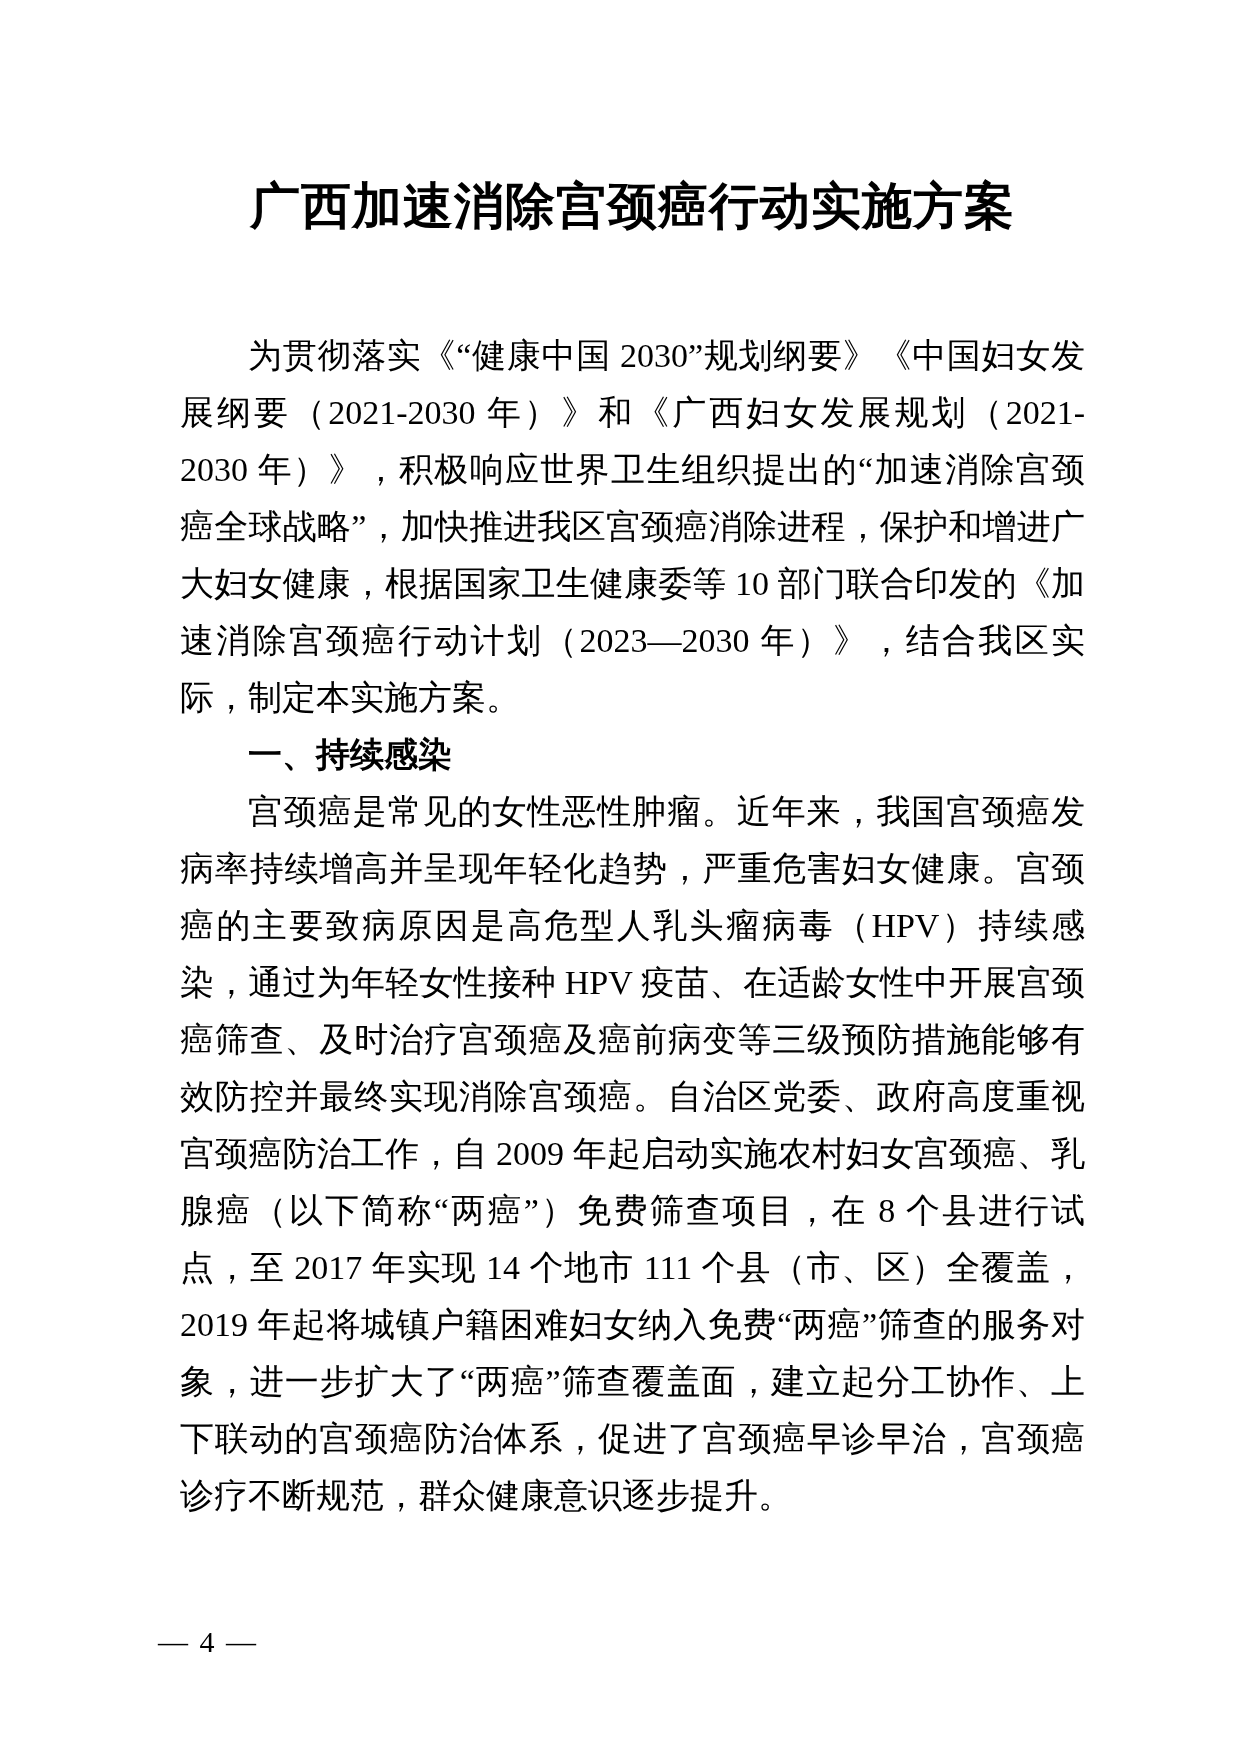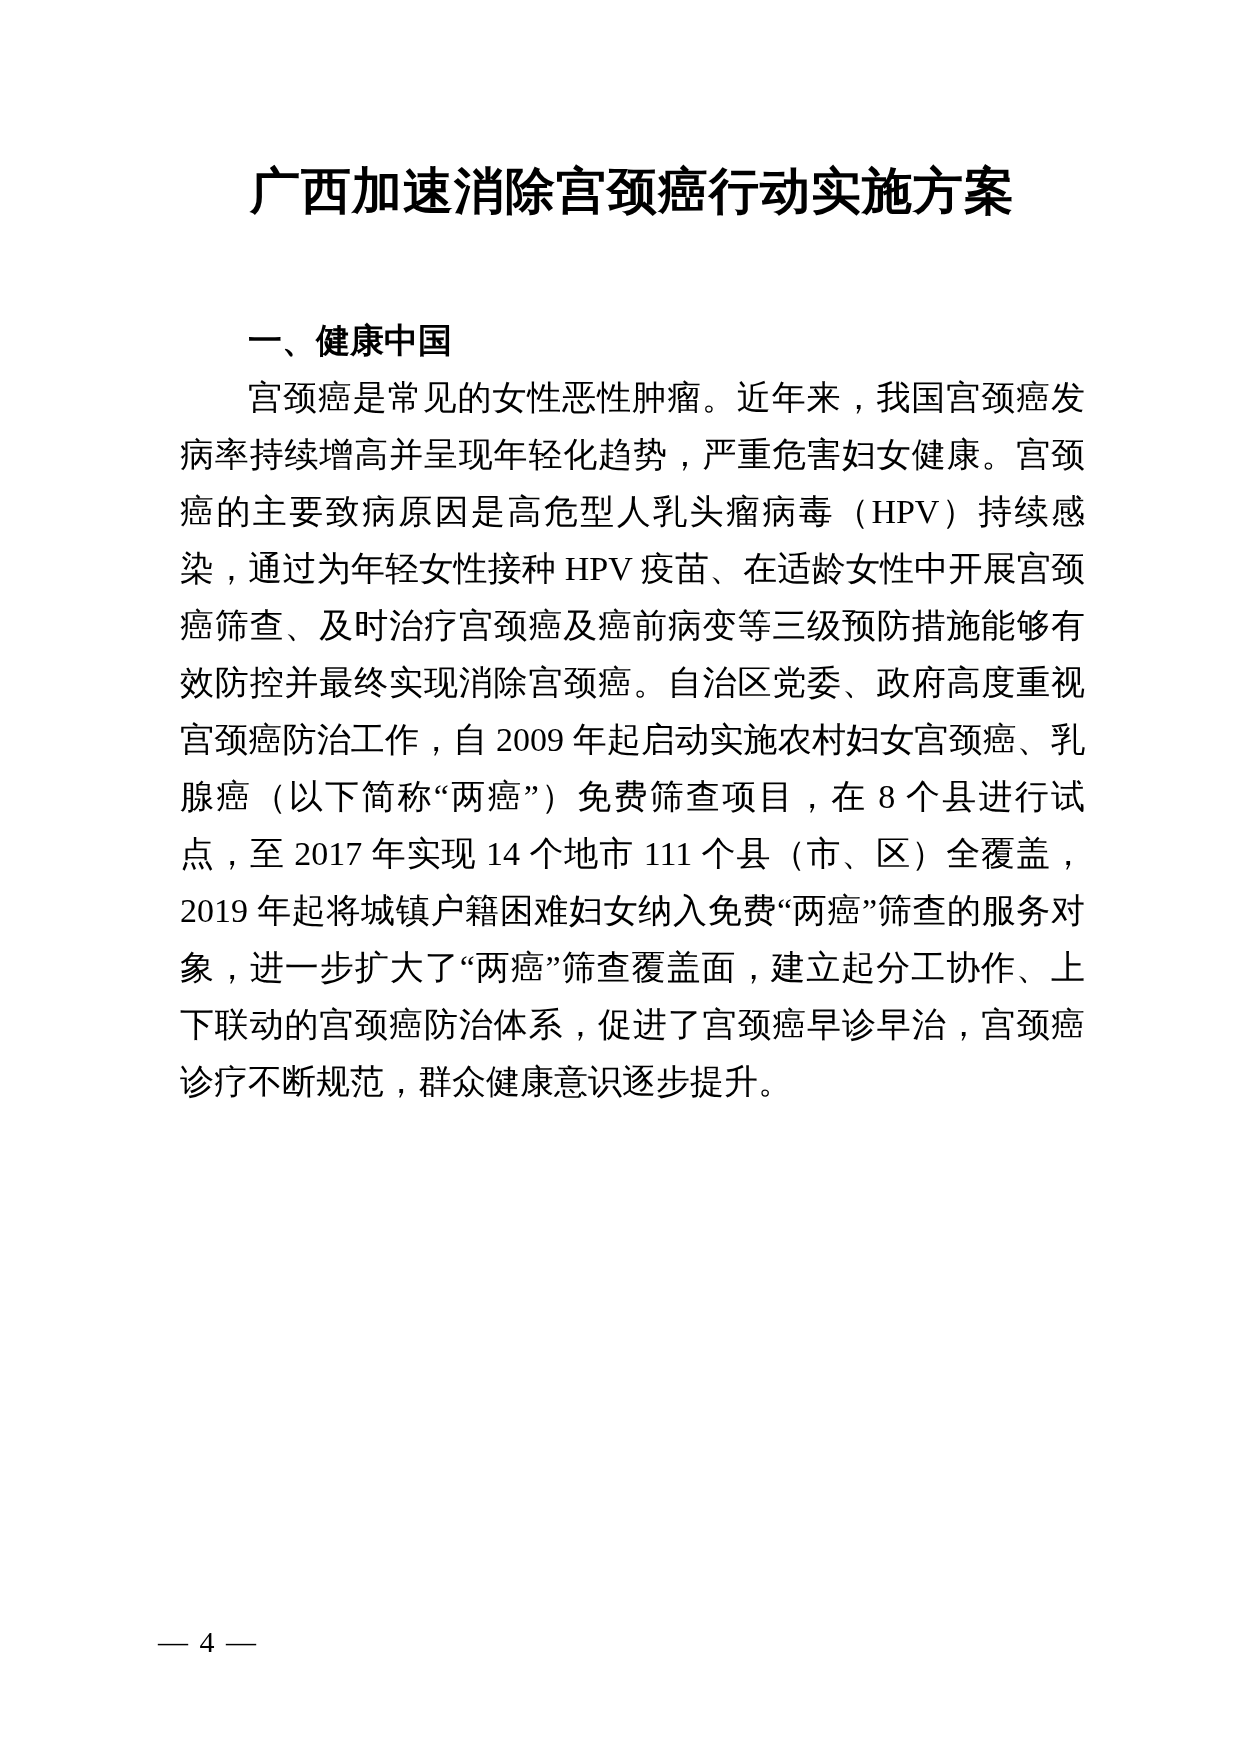--- a/index.html
+++ b/index.html
@@ -11,21 +11,21 @@
     position: relative;
     width: 1241px;
     height: 1754px;
     background: #ffffff;
     color: #000000;
     overflow: hidden;
   }
   .content {
     position: absolute;
     left: 180px;
-    top: 162px;
+    top: 177px;
     width: 905px;
   }
   .doc-title {
     margin: 0;
     text-align: center;
     font-family: "Liberation Serif", "DejaVu Serif", serif;
     font-weight: bold;
     font-size: 50px;
     line-height: 58px;
     letter-spacing: 1px;
@@ -67,21 +67,22 @@
 </head>
 <body>
 
 <div class="page">
   <div class="content">
     <h1 class="doc-title">
       <span class="title-line">广西加速消除宫颈癌行动实施方案</span>
     </h1>
 
     <div class="body-text">
+      <p class="para">为贯彻落实《“健康中国 2030”规划纲要》《中国妇女发展纲要（2021-2030 年）》和《广西妇女发展规划（2021-2030 年）》，积极响应世界卫生组织提出的“加速消除宫颈癌全球战略”，加快推进我区宫颈癌消除进程，保护和增进广大妇女健康，根据国家卫生健康委等 10 部门联合印发的《加速消除宫颈癌行动计划（2023—2030 年）》，结合我区实际，制定本实施方案。</p>
 
-      <h2 class="section-heading">一、健康中国</h2>
+      <h2 class="section-heading">一、持续感染</h2>
 
       <p class="para">宫颈癌是常见的女性恶性肿瘤。近年来，我国宫颈癌发病率持续增高并呈现年轻化趋势，严重危害妇女健康。宫颈癌的主要致病原因是高危型人乳头瘤病毒（HPV）持续感染，通过为年轻女性接种 HPV 疫苗、在适龄女性中开展宫颈癌筛查、及时治疗宫颈癌及癌前病变等三级预防措施能够有效防控并最终实现消除宫颈癌。自治区党委、政府高度重视宫颈癌防治工作，自 2009 年起启动实施农村妇女宫颈癌、乳腺癌（以下简称“两癌”）免费筛查项目，在 8 个县进行试点，至 2017 年实现 14 个地市 111 个县（市、区）全覆盖，2019 年起将城镇户籍困难妇女纳入免费“两癌”筛查的服务对象，进一步扩大了“两癌”筛查覆盖面，建立起分工协作、上下联动的宫颈癌防治体系，促进了宫颈癌早诊早治，宫颈癌诊疗不断规范，群众健康意识逐步提升。</p>
     </div>
   </div>
 
   <div class="page-footer">— 4 —</div>
 </div>
 
 </body></html>

